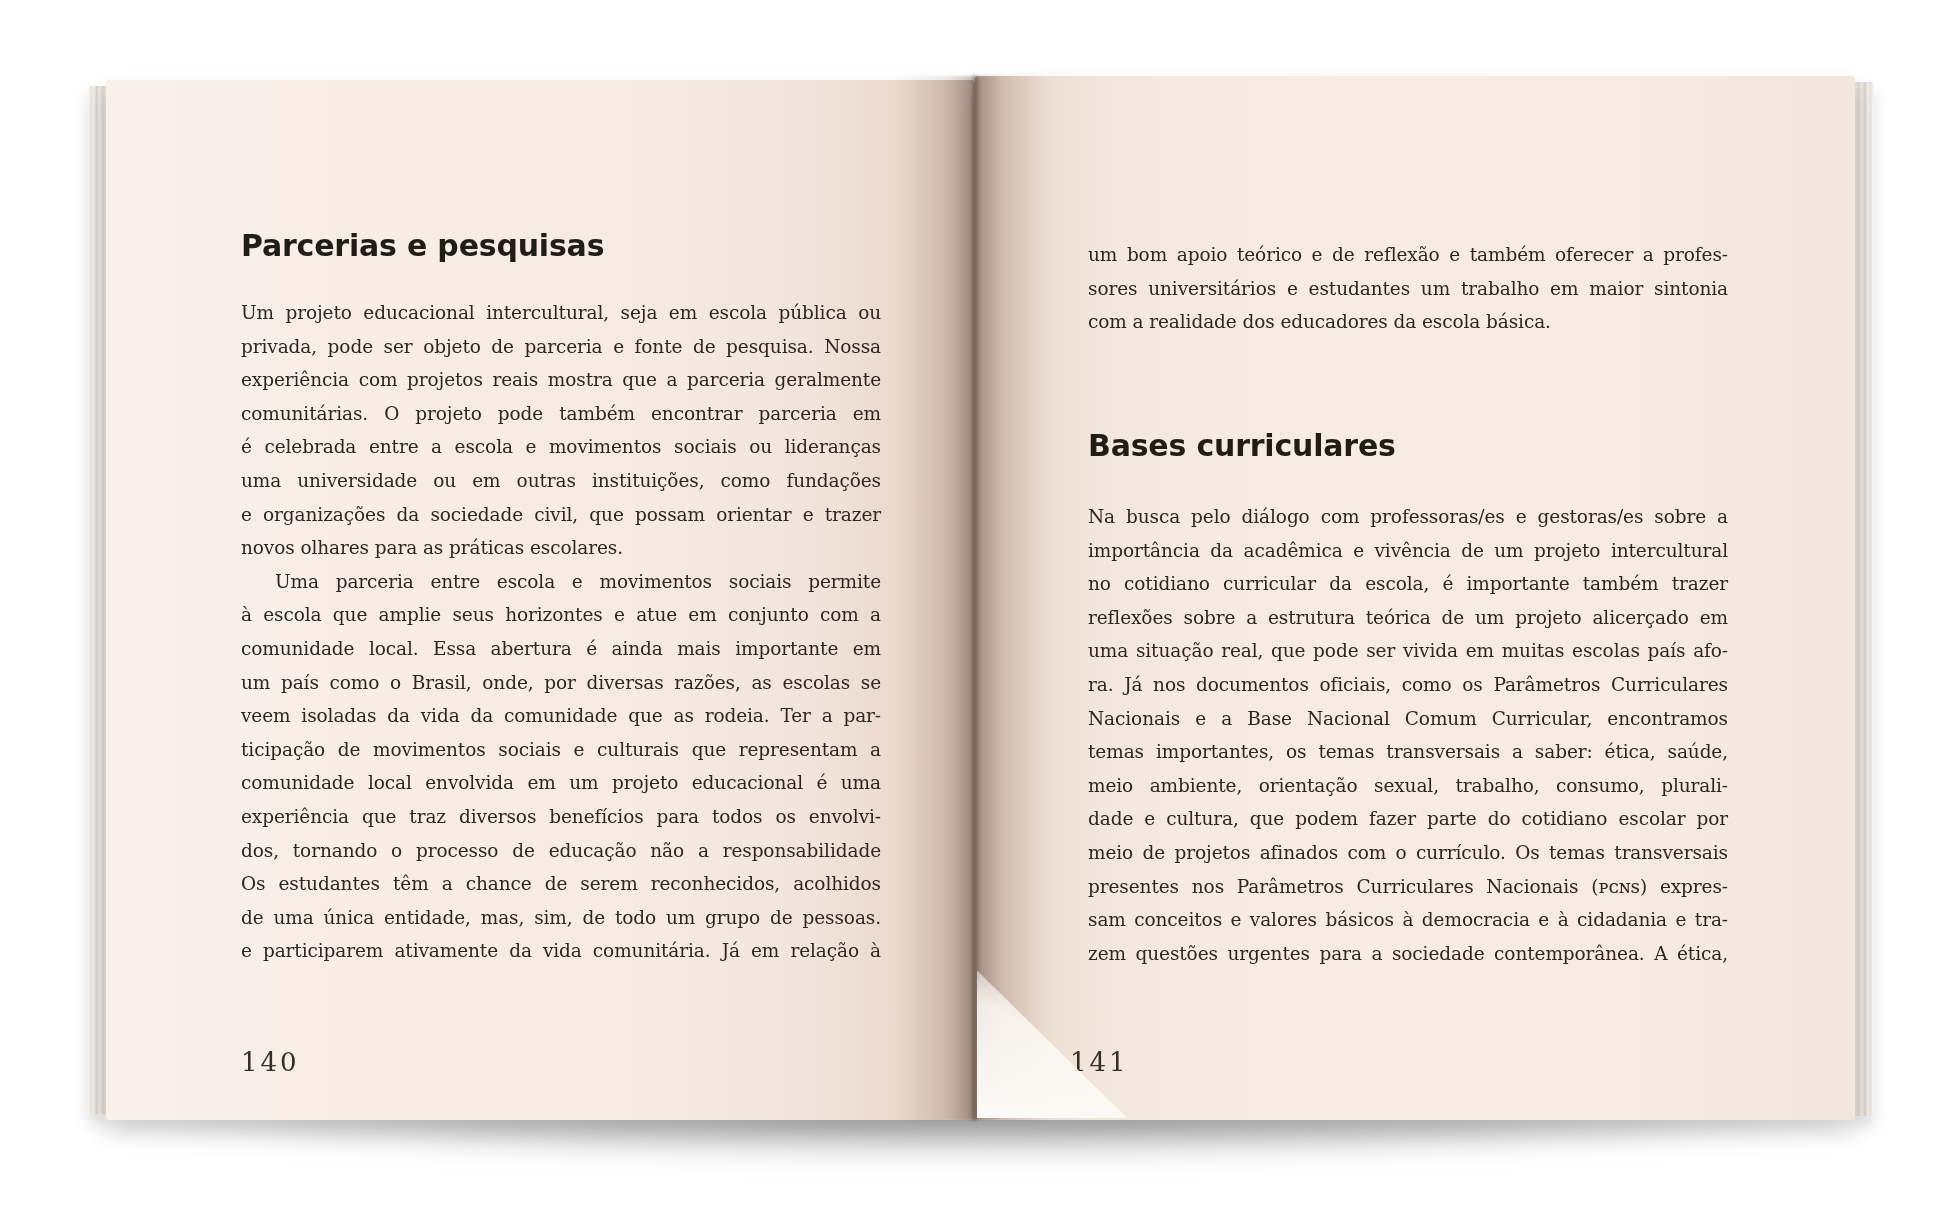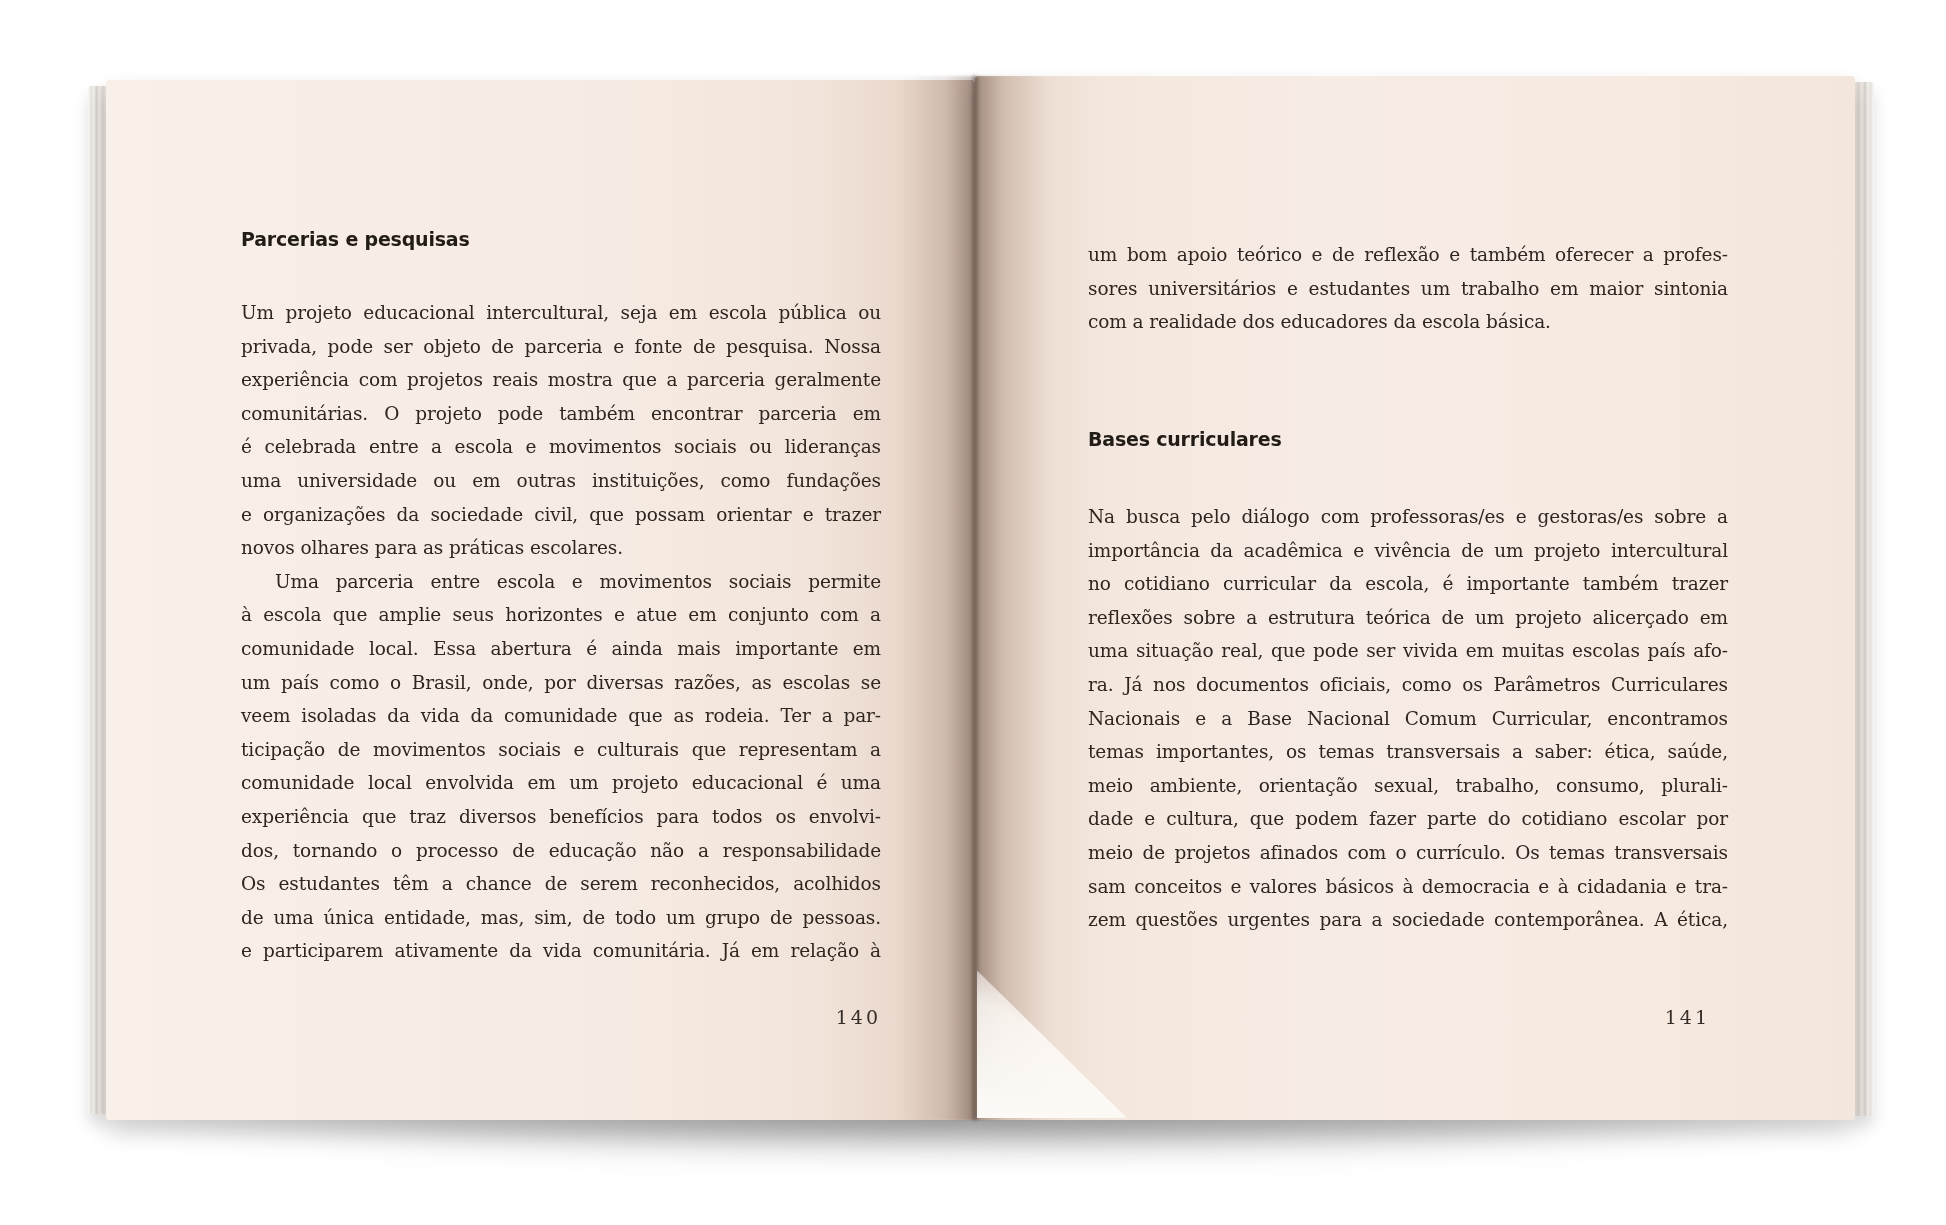--- a/index.html
+++ b/index.html
@@ -46,38 +46,39 @@
   }
   
   .curl{
     position:absolute;left:977px;top:880px;width:150px;height:238px;pointer-events:none;
     background:linear-gradient(205deg,rgba(255,255,255,0) 35%,rgba(253,250,246,0.85) 62%,#fdfbf8 100%);
     clip-path:polygon(0 100%,0 38%,100% 100%);
   }
   
   .heading{
     position:absolute;margin:0;font-family:"DejaVu Sans",sans-serif;font-weight:700;
-    font-size:19px;letter-spacing:-0.2px;color:#221c17;
+    font-size:30px;letter-spacing:-0.2px;color:#221c17;
   }
   .page-left .heading{left:135px;top:148px;width:640px;}
   .page-right .heading{left:113px;top:352px;width:640px;}
   .body{position:absolute;width:640px;color:#2f2620;font-size:18.5px;letter-spacing:-0.1px;}
   .page-left .body{left:135px;top:216px;}
   .page-right .body-top{left:113px;top:162px;}
   .page-right .body-main{left:113px;top:424px;}
   .pline{
     height:33.6px;line-height:33.6px;white-space:normal;
     text-align:justify;text-align-last:justify;text-justify:inter-word;
   }
   .pline.indent{text-indent:34px;}
   .pline.last{text-align-last:left;}
   .pagenum{
-    position:absolute;width:640px;text-align:right;font-size:19px;
+    position:absolute;width:640px;text-align:left;font-size:26px;
     letter-spacing:3px;color:#362e28;font-variant-numeric:oldstyle-nums;
     font-feature-settings:"onum" 1;
+    margin-top:41px;
   }
   .page-left .pagenum{left:135px;top:926px;}
   .page-right .pagenum{left:95px;top:930px;}
 </style>
 </head>
 <body>
 
 <div class="canvas">
 
   <div class="book-shadow"></div>
@@ -131,20 +132,21 @@
           <div class="pline">importância da acadêmica e vivência de um projeto intercultural</div>
           <div class="pline">no cotidiano curricular da escola, é importante também trazer</div>
           <div class="pline">reflexões sobre a estrutura teórica de um projeto alicerçado em</div>
           <div class="pline">uma situação real, que pode ser vivida em muitas escolas país afo-</div>
           <div class="pline">ra. Já nos documentos oficiais, como os Parâmetros Curriculares</div>
           <div class="pline">Nacionais e a Base Nacional Comum Curricular, encontramos</div>
           <div class="pline">temas importantes, os temas transversais a saber: ética, saúde,</div>
           <div class="pline">meio ambiente, orientação sexual, trabalho, consumo, plurali-</div>
           <div class="pline">dade e cultura, que podem fazer parte do cotidiano escolar por</div>
           <div class="pline">meio de projetos afinados com o currículo. Os temas transversais</div>
+          <div class="pline">presentes nos Parâmetros Curriculares Nacionais (ᴘᴄɴs) expres-</div>
           <div class="pline">sam conceitos e valores básicos à democracia e à cidadania e tra-</div>
           <div class="pline">zem questões urgentes para a sociedade contemporânea. A ética,</div>
         </div>
     </div>
     <div class="pagenum">141</div>
   </div>
 
   <div class="gutter"></div>
   <div class="crease"></div>
   <div class="curl"></div>

